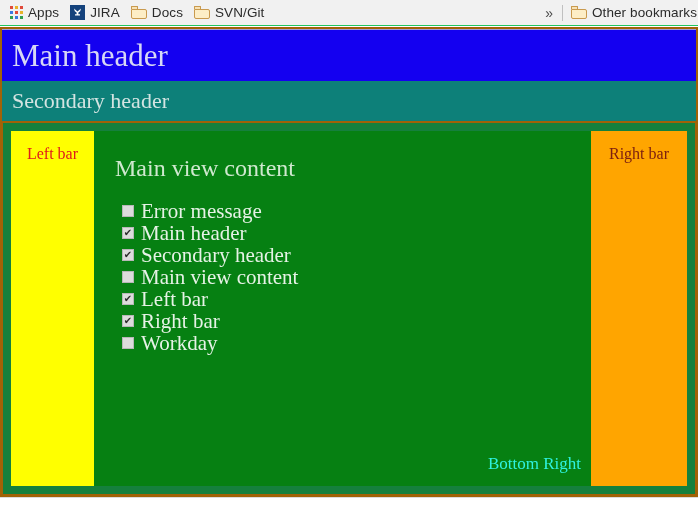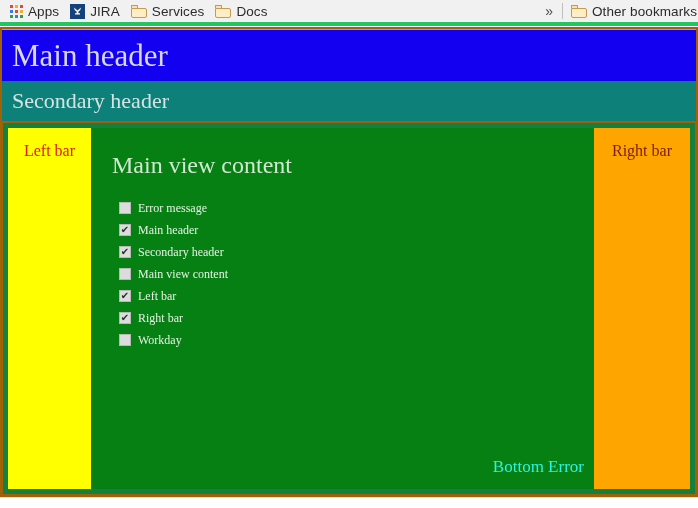--- a/index.html
+++ b/index.html
@@ -12,21 +12,21 @@
     font-family: "Liberation Sans", sans-serif;
   }
 
   
   #bookmarks-bar {
     position: absolute;
     left: 0; top: 0;
     width: 698px;
     height: 26px;
     background: #f1f1f1;
-    border-bottom: 4px solid #22c55e;
+    border-bottom: 1px solid #22c55e;
     box-sizing: border-box;
     display: flex;
     align-items: center;
     padding-left: 6px;
     white-space: nowrap;
   }
   .bm {
     display: flex;
     align-items: center;
     height: 22px;
@@ -156,21 +156,21 @@
     padding-left: 10px;
     line-height: 1;
   }
 
   
   #content-frame {
     position: absolute;
     left: 3px; top: 96px;
     width: 692px;
     height: 371px;
-    border: 5px solid #15803d;
+    border: 8px solid #15803d;
     box-sizing: border-box;
     display: flex;
     background: #ffffff;
   }
 
   #left-bar {
     width: 83px;
     flex: 0 0 83px;
     background: #ffff00;
     position: relative;
@@ -219,21 +219,21 @@
     flex: 0 0 12px;
     margin-right: 7px;
     font-size: 10px;
     line-height: 1;
     color: #2c2c2c;
     font-family: "DejaVu Sans", sans-serif;
   }
   .cb.unchecked { color: transparent; }
   .cb-label {
     font-family: "Liberation Serif", serif;
-    font-size: 12px;
+    font-size: 21px;
     color: #e6f2e6;
     line-height: 1;
   }
   #bottom-right-label {
     position: absolute;
     right: 10px;
     bottom: 12px;
     font-family: "Liberation Serif", serif;
     font-size: 17px;
     color: #2ef2e0;
@@ -288,36 +288,36 @@
 
   <div class="bm">
     <span class="jira-icon">
       <svg width="11" height="11" viewBox="0 0 11 11" aria-hidden="true">
         <path d="M2 1.6 L5.5 4.6 L9 1.6 L8.2 4.2 L6.4 5.6 L6.4 7.2 L8 7.2 L8 8.6 L3 8.6 L3 7.2 L4.6 7.2 L4.6 5.6 L2.8 4.2 Z" fill="#ffffff"></path>
       </svg>
     </span>
     <span class="bm-label">JIRA</span>
   </div>
 
-  <div class="bm">
-    <span class="folder-icon">
-        <span class="tab"></span>
-        <span class="body"></span>
-      </span>
-    <span class="bm-label">Services</span>
-  </div>
 
   <div class="bm">
     <span class="folder-icon">
         <span class="tab"></span>
         <span class="body"></span>
       </span>
     <span class="bm-label">Docs</span>
   </div>
 
+  <div class="bm">
+    <span class="folder-icon">
+        <span class="tab"></span>
+        <span class="body"></span>
+      </span>
+    <span class="bm-label">SVN/Git</span>
+  </div>
 
   <div id="spacer"></div>
 
   <div class="bm-overflow">»</div>
   <div class="bm-separator"></div>
 
   <div class="bm" style="padding-right:1px">
     <span class="folder-icon">
         <span class="tab"></span>
         <span class="body"></span>
@@ -369,21 +369,21 @@
         <li>
           <span class="cb">✔</span>
           <span class="cb-label">Right bar</span>
         </li>
         <li>
           <span class="cb unchecked">✔</span>
           <span class="cb-label">Workday</span>
         </li>
       </ul>
 
-      <div id="bottom-right-label">Bottom Error</div>
+      <div id="bottom-right-label">Bottom Right</div>
     </div>
 
     <div id="right-bar">
       <div id="right-bar-label">Right bar</div>
     </div>
 
   </div>
 
   <div id="page-bottom-gap"></div>
 </div>

